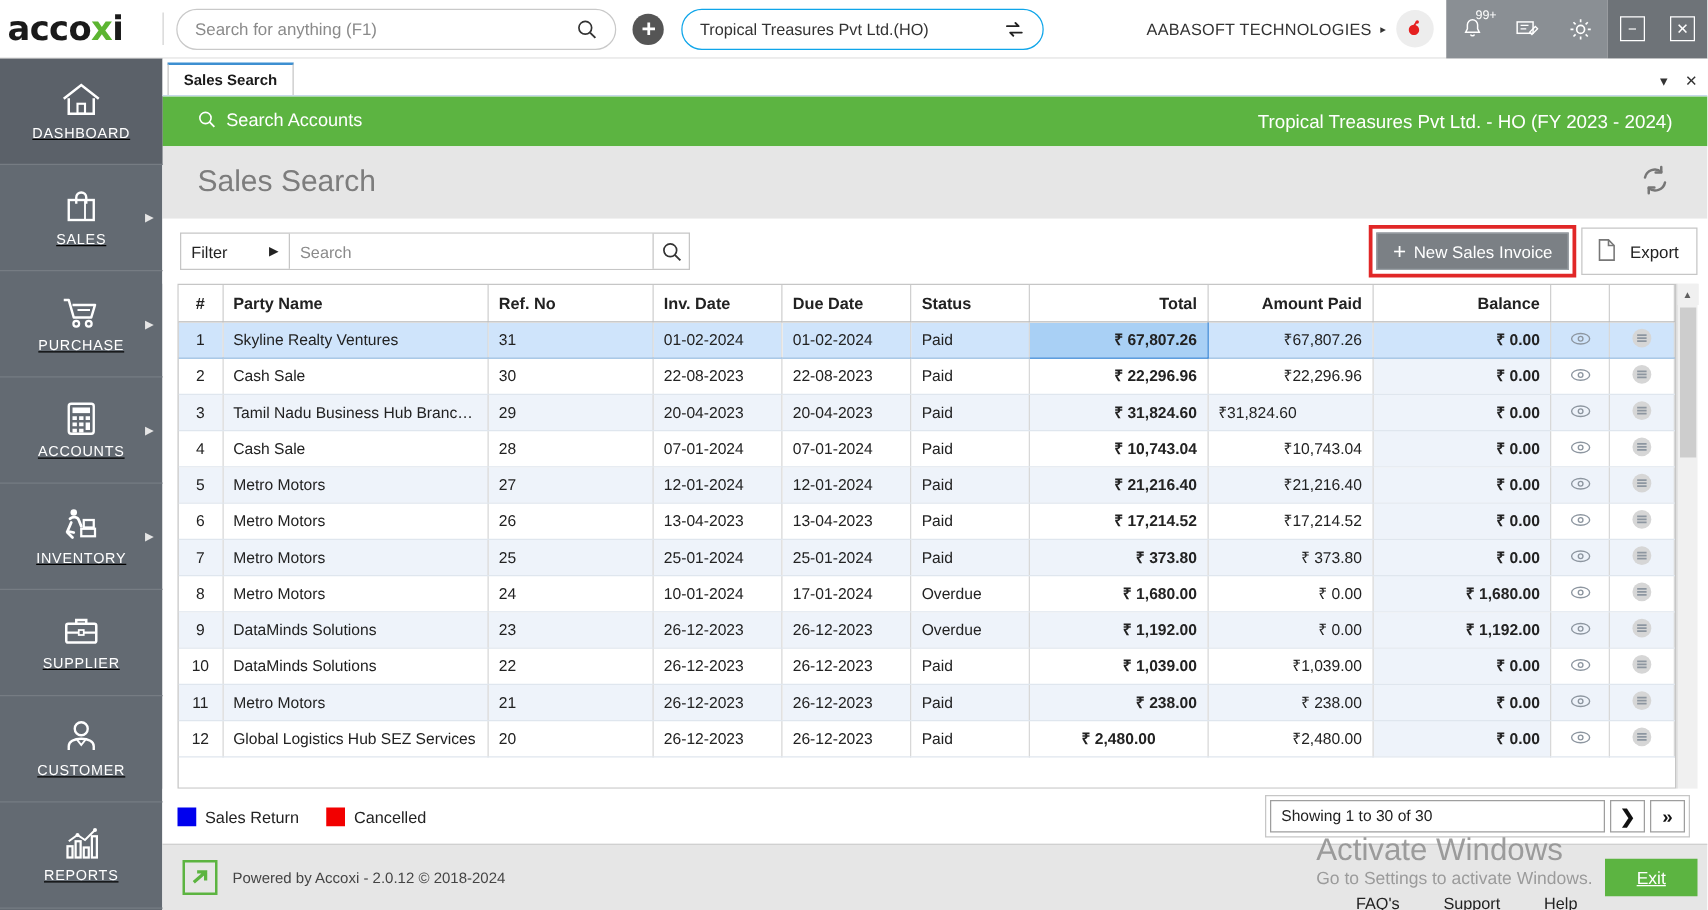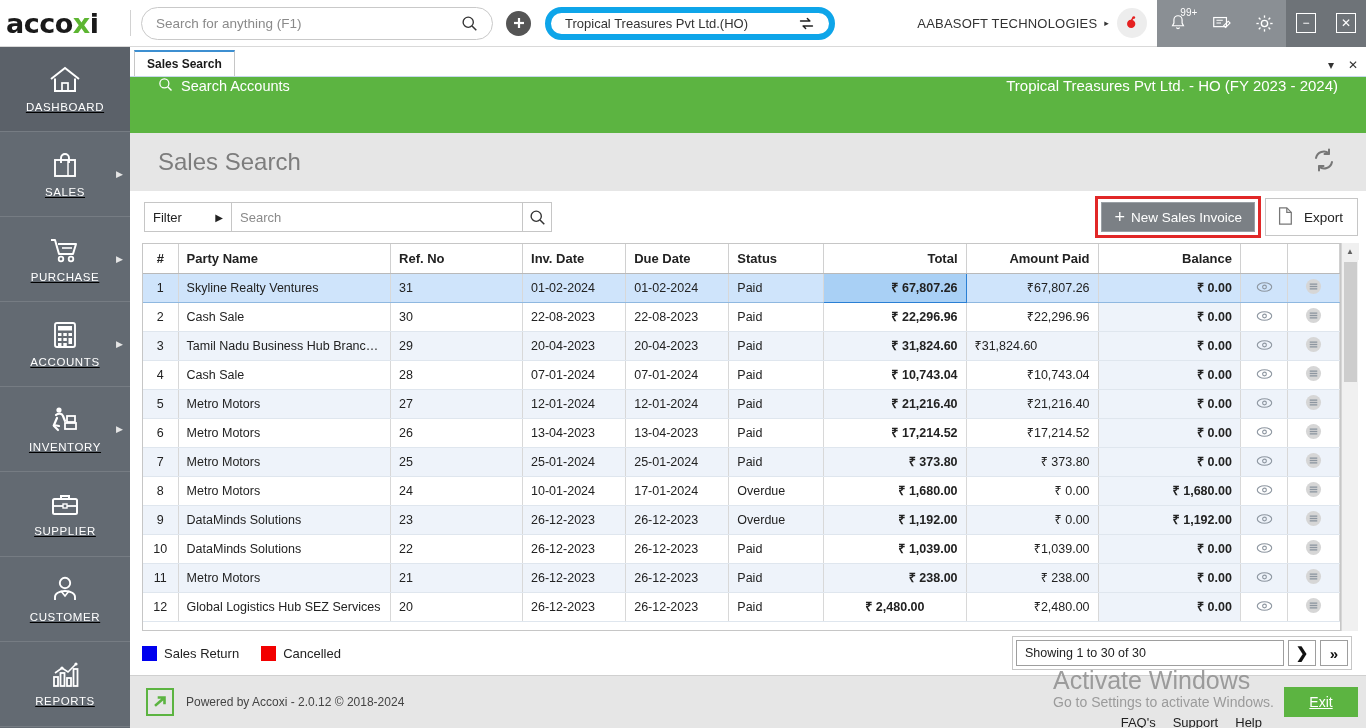--- a/index.html
+++ b/index.html
@@ -18,21 +18,21 @@
   .logo-div { width: 1px; height: 26px; background: #d2d2d2; }
   .searchbox {
     margin-left: 10px; width: 352px; height: 33px; border: 1px solid #c9c9c9; border-radius: 17px;
     display: flex; align-items: center; padding: 0 14px;
   }
   .searchbox input { border: 0; outline: none; flex: 1; font-size: 13.5px; color: #333; font-family: "Liberation Sans", sans-serif; background: transparent; }
   .searchbox input::placeholder { color: #8a8a8a; }
   .icon-btn { display: inline-flex; align-items: center; justify-content: center; }
   .plus-circle { margin-left: 13px; width: 25px; height: 25px; border-radius: 50%; background: #555; color: #fff; font-size: 20px; line-height: 20px; display: flex; align-items: center; justify-content: center; font-weight: 400; }
   .company-pill {
-    margin-left: 14px; width: 290px; height: 33px; border: 6px solid #0ea5e9; border-radius: 17px;
+    margin-left: 14px; width: 290px; height: 33px; border: 1px solid #0ea5e9; border-radius: 17px;
     display: flex; align-items: center; padding: 0 14px; justify-content: space-between;
   }
   .company-pill .cname { font-size: 13px; color: #333; }
   .topbar-spacer { flex: 1; }
   .org { font-size: 13px; color: #333; letter-spacing: .2px; display: flex; align-items: center; gap: 7px; }
   .org .arrow { font-size: 9px; color: #333; }
   .avatar { width: 30px; height: 30px; border-radius: 50%; background: #ededed; margin: 0 10px 0 8px; display: flex; align-items: center; justify-content: center; }
   .sys-icons { width: 129px; height: 47px; background: #8a8f94; display: flex; align-items: center; justify-content: space-around; }
   .win-ctl { width: 80px; height: 47px; background: #6e7378; display: flex; align-items: center; justify-content: space-around; }
   .wbtn { width: 20px; height: 20px; border: 1.6px solid #ffffff; display: flex; align-items: center; justify-content: center; color: #fff; font-size: 12px; }
@@ -47,21 +47,21 @@
   .nav-item .label { font-size: 11.5px; letter-spacing: .6px; }
   .nav-item .caret { position: absolute; right: 7px; top: 50%; transform: translateY(-50%); font-size: 9px; color: #e6e6e6; }
   .nav-item svg { display: block; }
 
   
   .content { flex: 1; background: #ffffff; display: flex; flex-direction: column; min-width: 0; }
   .tabstrip { height: 30px; background: #ffffff; display: flex; align-items: flex-end; border-bottom: 1px solid #c6d9ea; position: relative; }
   .tab { height: 26px; padding: 0 12px; border: 1px solid #c6c6c6; border-bottom: none; background: #fff; font-size: 12px; font-weight: 700; color: #1a1a1a; display: flex; align-items: center; margin-left: 4px; border-top: 2px solid #3d8fd1; }
   .tabstrip .right-ctl { position: absolute; right: 8px; bottom: 4px; display: flex; align-items: center; gap: 14px; color: #333; font-size: 12px; }
 
-  .greenbar { height: 56px; background: #5cb441; display: flex; align-items: flex-start; justify-content: space-between; padding: 0 28px 0 28px; color: #fff; }
+  .greenbar { height: 40px; background: #5cb441; display: flex; align-items: center; justify-content: space-between; padding: 0 28px 0 28px; color: #fff; }
   .greenbar .left { display: flex; align-items: center; gap: 8px; font-size: 14.5px; }
   .greenbar .right { font-size: 15px; }
 
   .pagehead { height: 58px; background: #e6e6e6; display: flex; align-items: center; justify-content: space-between; padding: 0 28px; }
   .pagehead .title { font-size: 24px; color: #7d7d7d; font-weight: 400; }
 
   .toolbar { height: 52px; background: #fff; display: flex; align-items: center; padding: 0 8px 0 8px; }
   .filterbox { margin-left: 6px; display: flex; align-items: center; height: 30px; border: 1px solid #c6c6c6; }
   .filterbox .fl { width: 86px; padding: 0 8px; display: flex; align-items: center; justify-content: space-between; font-size: 13px; color: #222; height: 100%; }
   .filterbox .fl .tri { font-size: 10px; }
@@ -111,21 +111,21 @@
   .sw { width: 15px; height: 15px; display: inline-block; }
   .legend-spacer { flex: 1; }
   .pager { border: 1px solid #c6c6c6; height: 34px; display: flex; align-items: center; padding: 3px; gap: 4px; }
   .pager .showing { width: 268px; height: 26px; border: 1px solid #9e9e9e; display: flex; align-items: center; padding: 0 8px; font-size: 12.5px; color: #222; background: #fff; }
   .pg-btn { width: 28px; height: 26px; border: 1px solid #9e9e9e; background: #fff; display: flex; align-items: center; justify-content: center; font-size: 15px; font-weight: 700; color: #111; }
 
   
   .footer { height: 53px; background: #e6e6e6; display: flex; align-items: center; padding: 0 8px 0 16px; border-top: 1px solid #d0d0d0; }
   .footer .ftxt { font-size: 12px; color: #444; margin-left: 12px; }
   .footer-spacer { flex: 1; }
-  .flinks { display: flex; align-items: center; gap: 17px; font-size: 13px; color: #222; margin-top: 40px; }
+  .flinks { display: flex; align-items: center; gap: 35px; font-size: 13px; color: #222; margin-top: 40px; }
   .btn-exit { margin-left: 22px; width: 74px; height: 30px; background: #5cb441; color: #fff; display: flex; align-items: center; justify-content: center; font-size: 14px; }
   .btn-exit u { text-decoration: underline; }
   .accoxi-mark { width: 28px; height: 28px; border: 2px solid #5cb441; display: flex; align-items: center; justify-content: center; }
 
   
   .watermark { position: absolute; right: 92px; bottom: 18px; text-align: left; color: #8e8e8e; pointer-events: none; opacity: .85; }
   .watermark .w1 { font-size: 25px; font-weight: 400; line-height: 1.1; }
   .watermark .w2 { font-size: 14px; }
 </style>
 </head>

